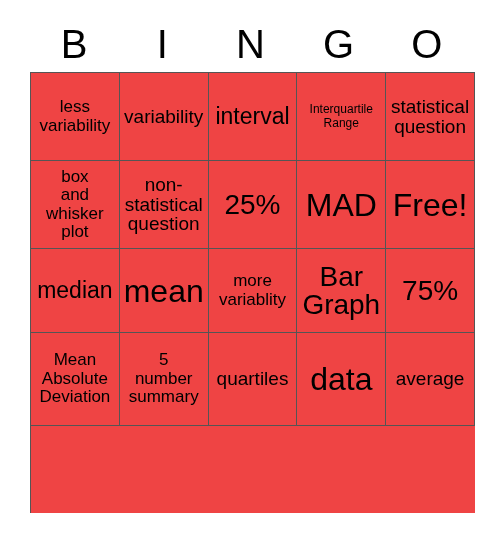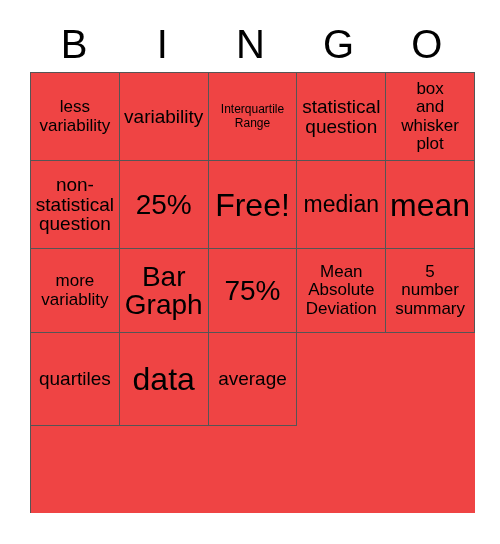--- a/index.html
+++ b/index.html
@@ -104,40 +104,46 @@
 
   <div id="bingo-grid">
       <div class="bingo-cell">
         <span class="cell-text fs-sm">less
 variability</span>
       </div>
       <div class="bingo-cell">
         <span class="cell-text fs-md">variability</span>
       </div>
       <div class="bingo-cell">
+        <span class="cell-text fs-lg">interval</span>
+      </div>
+      <div class="bingo-cell">
         <span class="cell-text fs-xs">Interquartile
 Range</span>
       </div>
       <div class="bingo-cell">
         <span class="cell-text fs-md">statistical
 question</span>
       </div>
       <div class="bingo-cell">
         <span class="cell-text fs-sm">box
 and
 whisker
 plot</span>
       </div>
       <div class="bingo-cell">
         <span class="cell-text fs-md">non-
 statistical
 question</span>
       </div>
       <div class="bingo-cell">
         <span class="cell-text fs-xl">25%</span>
+      </div>
+      <div class="bingo-cell">
+        <span class="cell-text fs-xxl">MAD</span>
       </div>
       <div class="bingo-cell">
         <span class="cell-text fs-xxl">Free!</span>
       </div>
       <div class="bingo-cell">
         <span class="cell-text fs-lg">median</span>
       </div>
       <div class="bingo-cell">
         <span class="cell-text fs-xxl">mean</span>
       </div>

